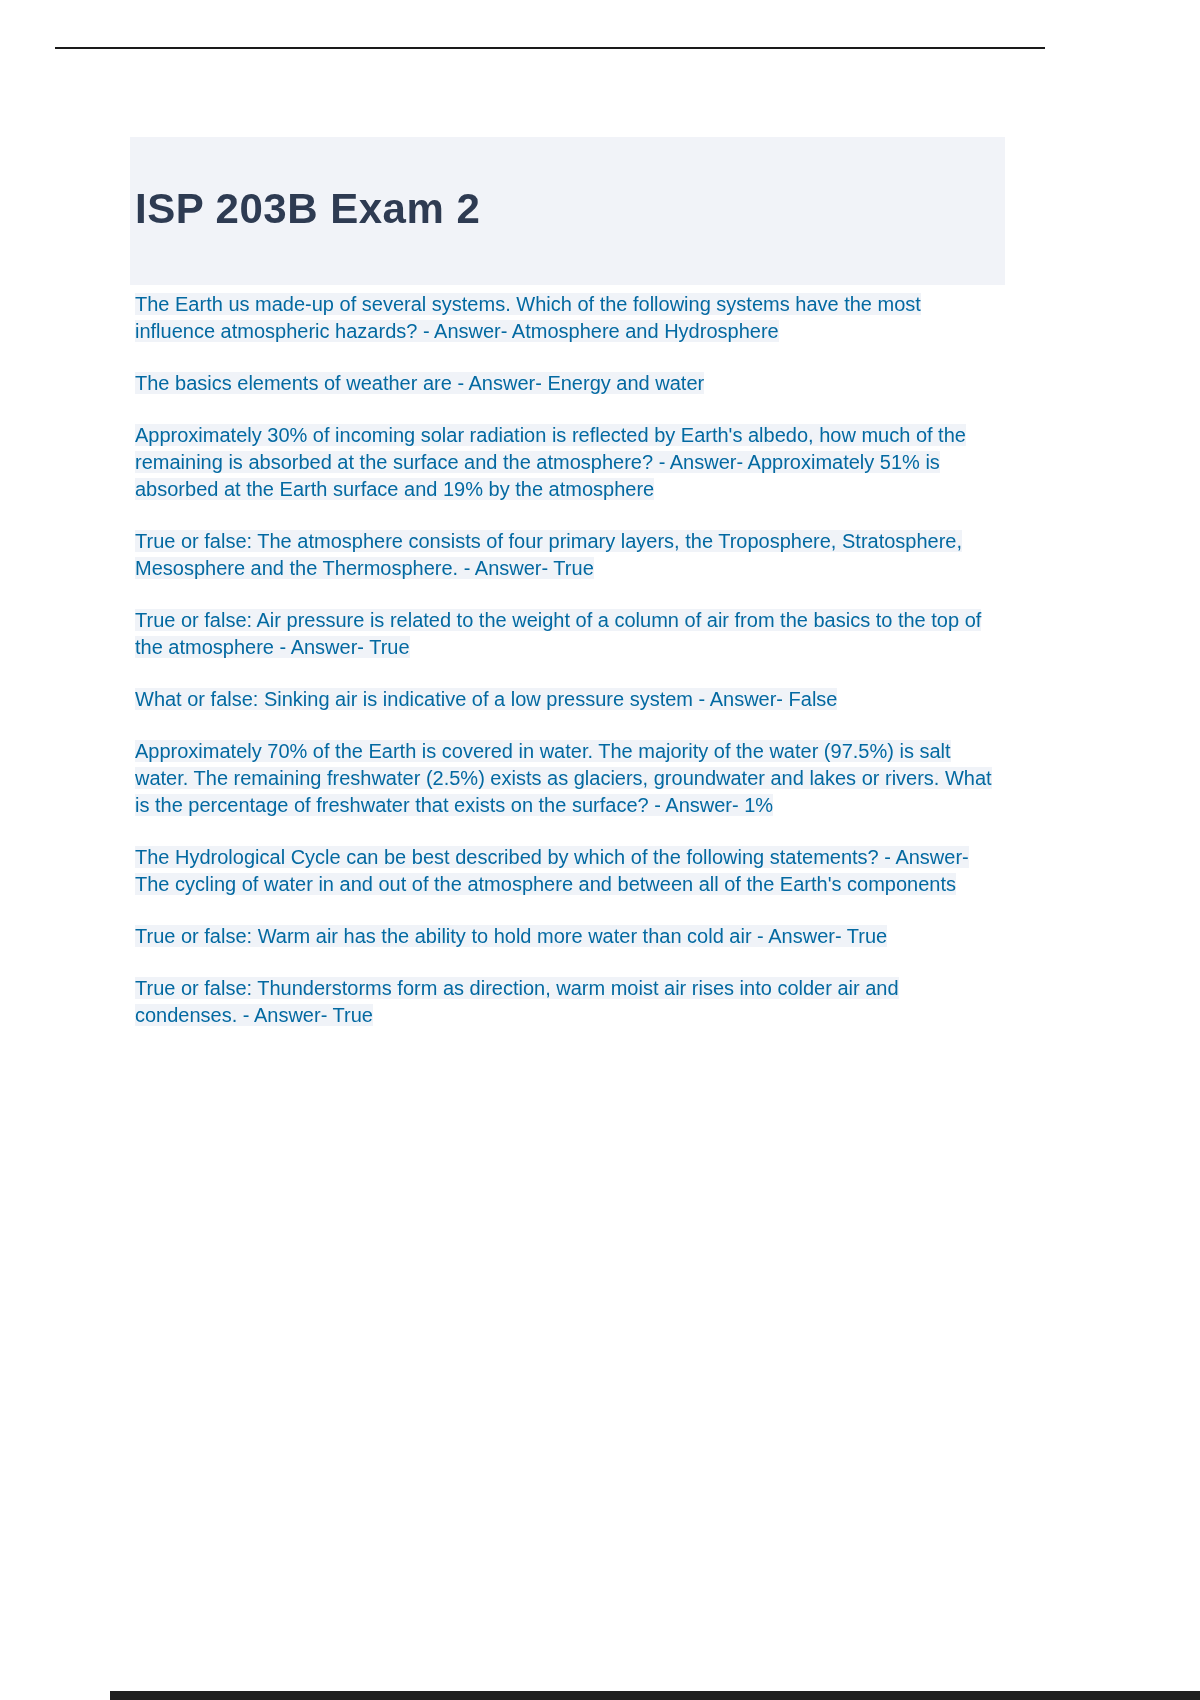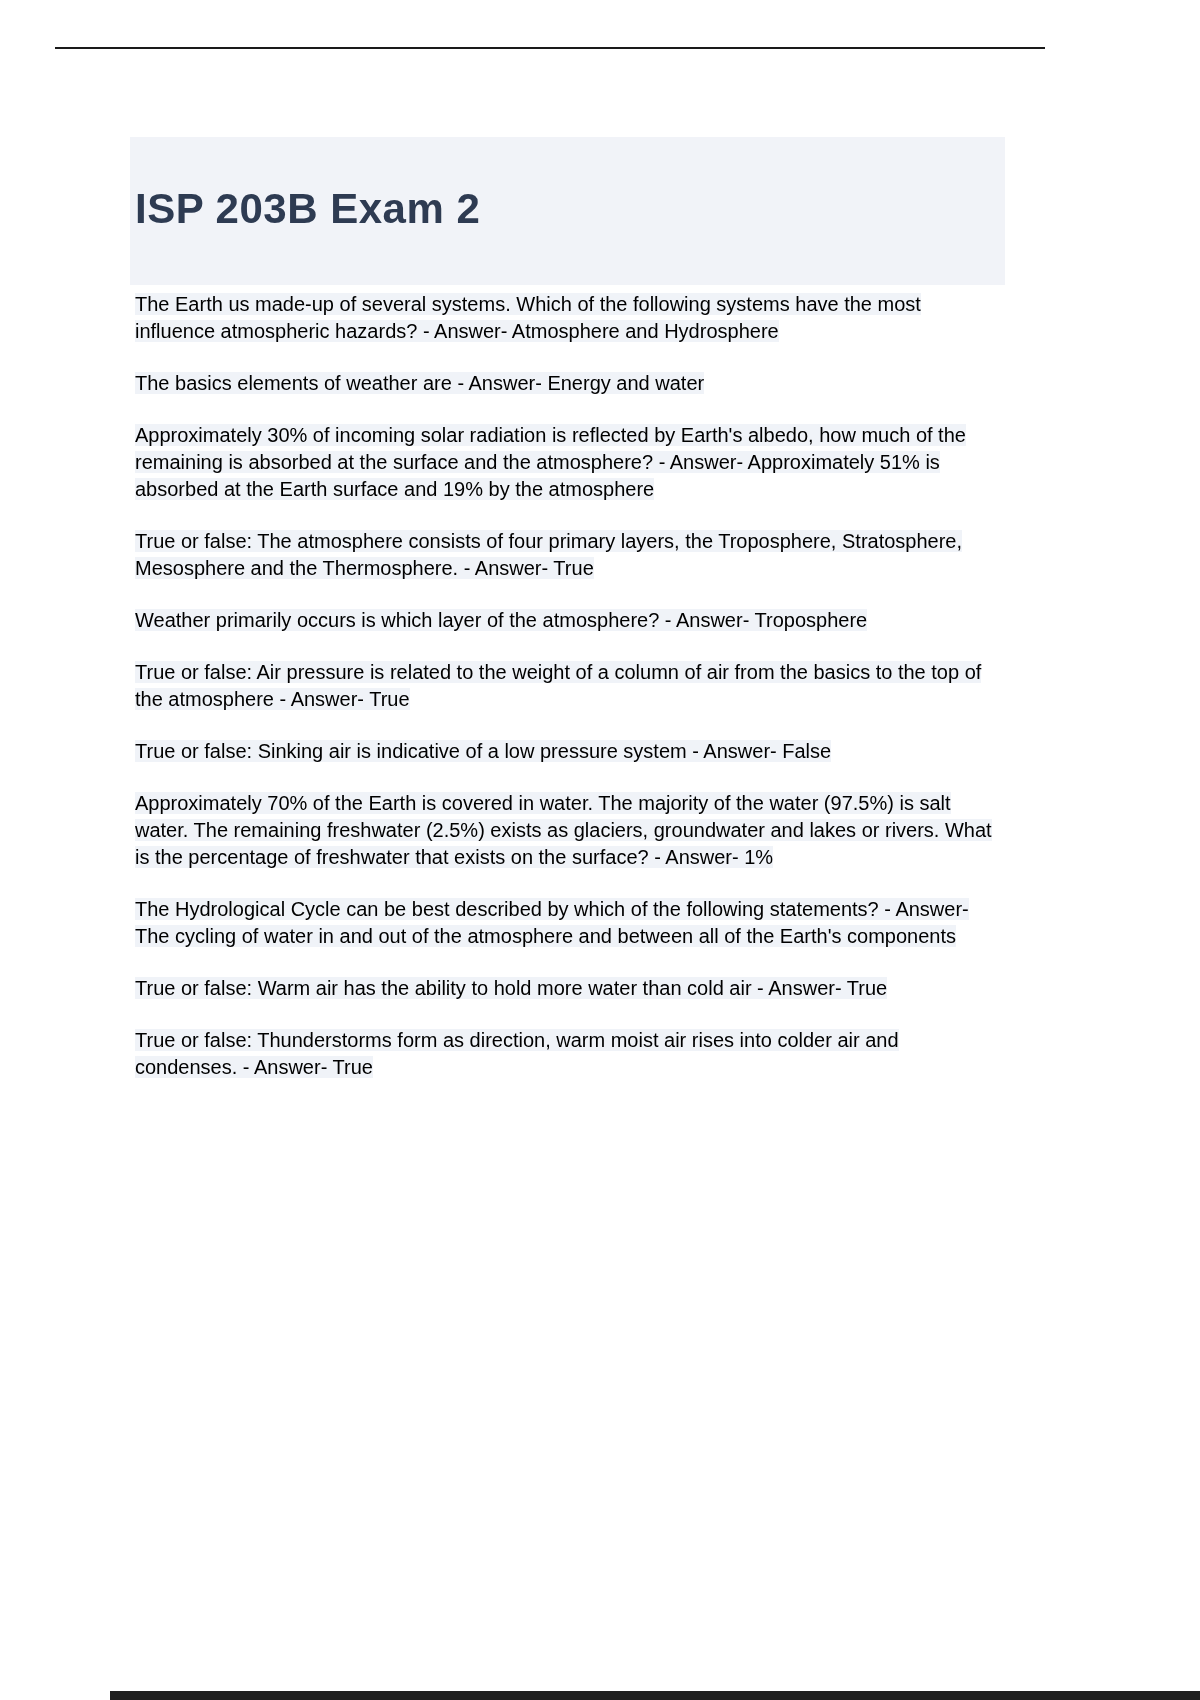--- a/index.html
+++ b/index.html
@@ -44,21 +44,21 @@
   .content {
     position: absolute;
     top: 291px;
     left: 135px;
     width: 868px;
   }
   .qa {
     margin: 0 0 25px 0;
     font-size: 20px;
     line-height: 27px;
-    color: #000000;
+    color: #0369a1;
   }
   .qa .hl {
     background: #f0f3f8;
     -webkit-box-decoration-break: clone;
     box-decoration-break: clone;
   }
   .bottom-bar {
     position: absolute;
     left: 110px;
     right: 0;
@@ -76,23 +76,22 @@
 
   <div class="header-block"></div>
 
   <div class="doc-title">ISP 203B Exam 2</div>
 
   <div class="content">
     <p class="qa"><span class="hl">The Earth us made-up of several systems. Which of the following systems have the most influence atmospheric hazards? - Answer- Atmosphere and Hydrosphere</span></p>
     <p class="qa"><span class="hl">The basics elements of weather are - Answer- Energy and water</span></p>
     <p class="qa"><span class="hl">Approximately 30% of incoming solar radiation is reflected by Earth's albedo, how much of the remaining is absorbed at the surface and the atmosphere? - Answer- Approximately 51% is absorbed at the Earth surface and 19% by the atmosphere</span></p>
     <p class="qa"><span class="hl">True or false: The atmosphere consists of four primary layers, the Troposphere, Stratosphere, Mesosphere and the Thermosphere. - Answer- True</span></p>
-    <p class="qa"><span class="hl">Weather primarily occurs is which layer of the atmosphere? - Answer- Troposphere</span></p>
     <p class="qa"><span class="hl">True or false: Air pressure is related to the weight of a column of air from the basics to the top of the atmosphere - Answer- True</span></p>
-    <p class="qa"><span class="hl">True or false: Sinking air is indicative of a low pressure system - Answer- False</span></p>
+    <p class="qa"><span class="hl">What or false: Sinking air is indicative of a low pressure system - Answer- False</span></p>
     <p class="qa"><span class="hl">Approximately 70% of the Earth is covered in water. The majority of the water (97.5%) is salt water. The remaining freshwater (2.5%) exists as glaciers, groundwater and lakes or rivers. What is the percentage of freshwater that exists on the surface? - Answer- 1%</span></p>
     <p class="qa"><span class="hl">The Hydrological Cycle can be best described by which of the following statements? - Answer- The cycling of water in and out of the atmosphere and between all of the Earth's components</span></p>
     <p class="qa"><span class="hl">True or false: Warm air has the ability to hold more water than cold air - Answer- True</span></p>
     <p class="qa"><span class="hl">True or false: Thunderstorms form as direction, warm moist air rises into colder air and condenses. - Answer- True</span></p>
   </div>
 
   <div class="bottom-bar"></div>
 
 </div>
 

